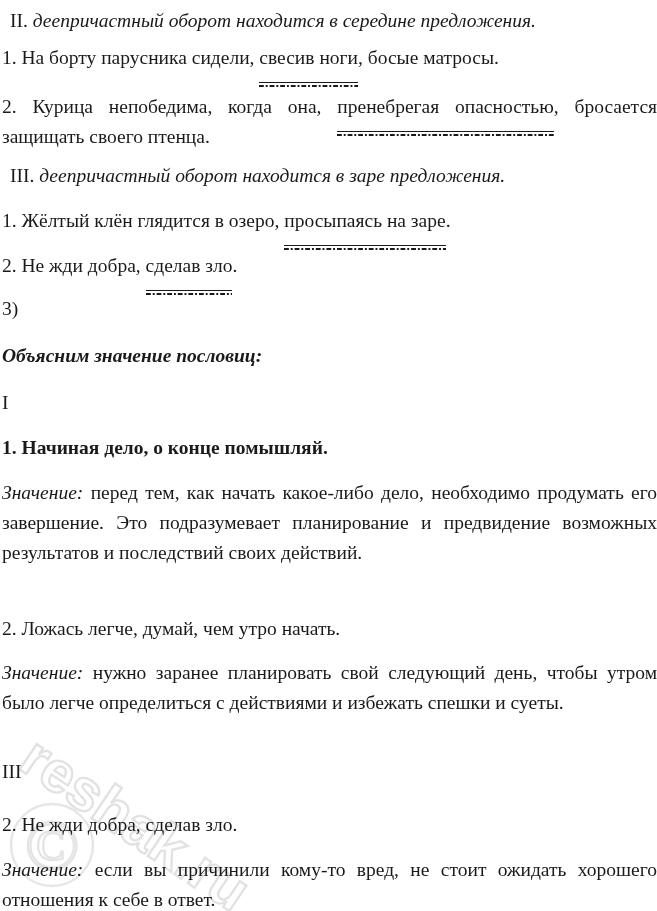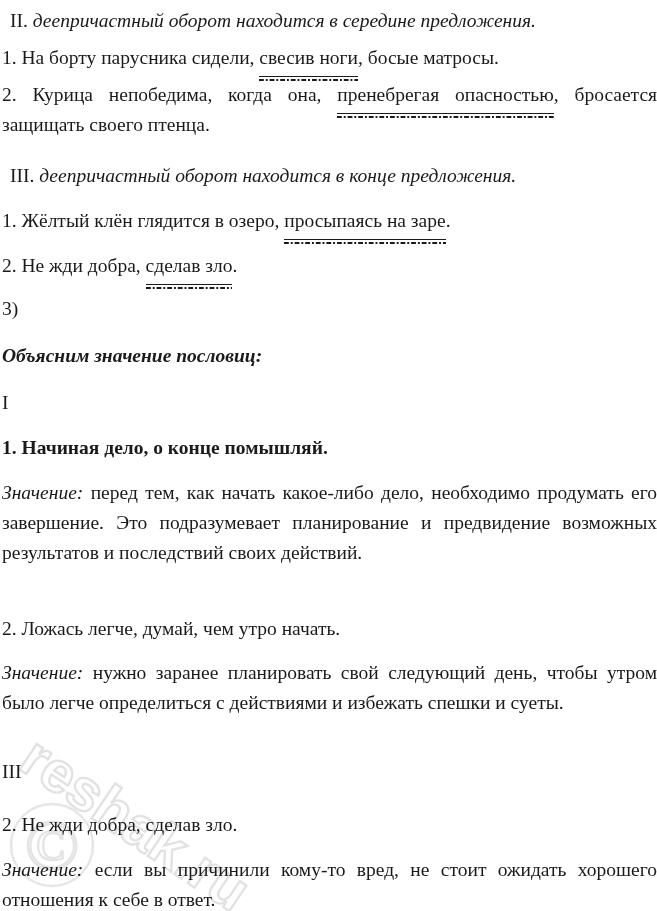--- a/index.html
+++ b/index.html
@@ -48,21 +48,21 @@
     line-height: 30px;
   }
   .just { text-align: justify; text-align-last: left; }
   .ital { font-style: italic; }
   .roman { font-style: normal; margin-left: 8px; }
 
   
   .dpo {
     position: relative;
     border-bottom: 1.6px solid #1a1a1a;
-    padding-bottom: 8px;
+    padding-bottom: 14px;
     white-space: nowrap;
   }
   .dpo::after {
     content: "";
     position: absolute;
     left: 0;
     right: 0;
     bottom: -5px;
     height: 3px;
     background-image: repeating-linear-gradient(
@@ -100,28 +100,28 @@
   <div class="blk" style="top:6px;">
     <span class="roman">II.</span>
     <span class="ital">деепричастный оборот находится в середине предложения.</span>
   </div>
 
   <div class="blk" style="top:43px;">
     <span>1.</span>
     <span>На борту парусника сидели, </span><span class="dpo">свесив ноги</span><span>, босые матросы.</span>
   </div>
 
-  <div class="blk just" style="top:80px; width:655px;">
+  <div class="blk just" style="top:92px; width:655px;">
     <span>2.</span>
     <span>Курица непобедима, когда она, </span><span class="dpo">пренебрегая опасностью</span><span>, бросается защищать своего птенца.</span>
   </div>
 
   <div class="blk" style="top:161px;">
     <span class="roman">III.</span>
-    <span class="ital">деепричастный оборот находится в конце предложения.</span>
+    <span class="ital">деепричастный оборот находится в заре предложения.</span>
   </div>
 
   <div class="blk" style="top:206px;">
     <span>1.</span>
     <span>Жёлтый клён глядится в озеро, </span><span class="dpo">просыпаясь на заре</span><span>.</span>
   </div>
 
   <div class="blk" style="top:251px;">
     <span>2.</span>
     <span>Не жди добра, </span><span class="dpo">сделав зло</span><span>.</span>

